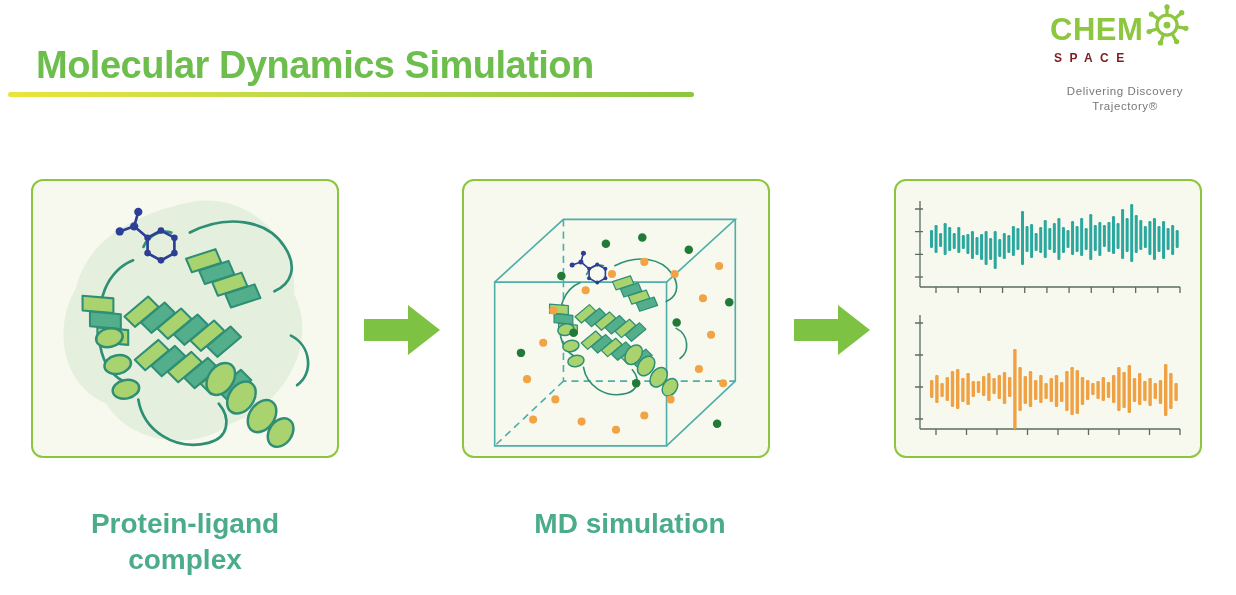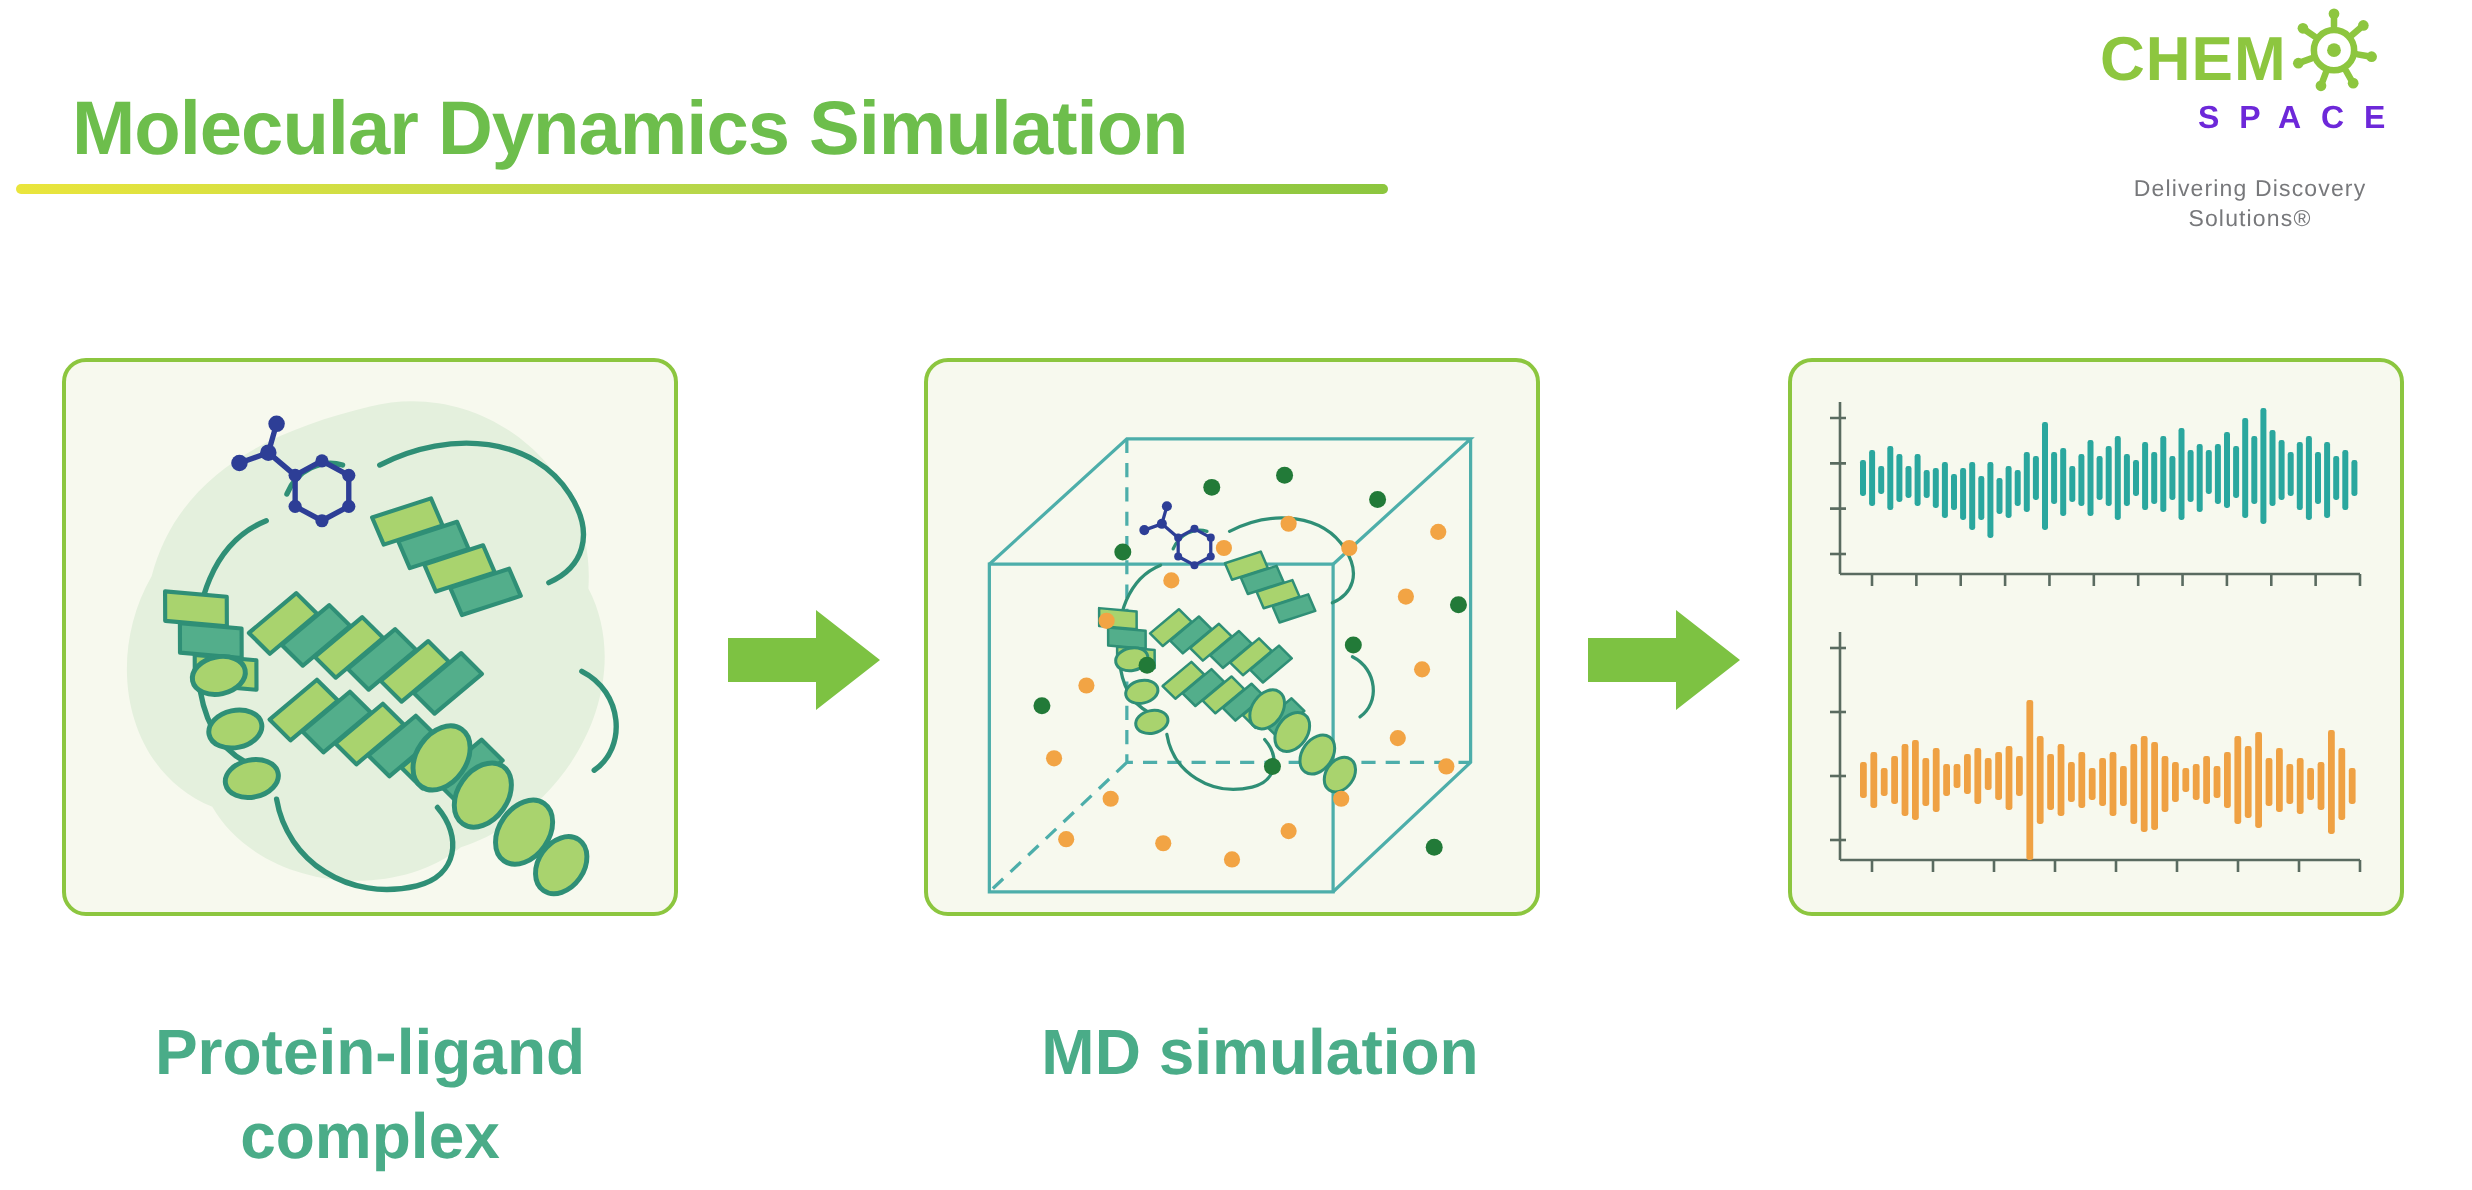--- a/index.html
+++ b/index.html
@@ -10,38 +10,38 @@
   .page-title{position:absolute;left:36px;top:44px;margin:0;font-size:38px;font-weight:bold;
               color:#6DBE4C;letter-spacing:-0.5px;}
   .title-underline{position:absolute;left:8px;top:92px;width:686px;height:5px;border-radius:3px;
               background:linear-gradient(90deg,#EAE53C 0%,#BBD84A 45%,#8CC63F 100%);}
 
   
   .logo{position:absolute;left:1050px;top:8px;width:156px;}
   .logo-row{display:flex;align-items:center;}
   .logo-chem{font-size:31px;font-weight:bold;color:#8DC63F;letter-spacing:0.5px;line-height:1;}
   .logo-mol{margin-left:1px;margin-top:-4px;}
-  .logo-space{font-size:16px;font-weight:bold;color:#6d28d9;letter-spacing:0.62em;
-              padding-left:4px;line-height:1;margin-top:2px;margin-left:45px;}
+  .logo-space{font-size:12px;font-weight:bold;color:#7f1d1d;letter-spacing:0.62em;
+              padding-left:4px;line-height:1;margin-top:2px;}
   .logo-tag{color:#77787B;font-size:11.5px;letter-spacing:0.05em;text-align:center;
             line-height:1.3;margin-top:20px;width:150px;}
 
   
   .panel{position:absolute;top:179px;width:308px;height:279px;background:#F7F9EE;
          border:2.5px solid #8CC63F;border-radius:12px;box-sizing:border-box;overflow:hidden;}
   .p1{left:31px;} .p2{left:462px;} .p3{left:894px;}
   .panel svg.art{width:100%;height:100%;display:block;}
 
   
   .arrow{position:absolute;top:303px;width:78px;height:54px;}
   .a1{left:364px;} .a2{left:794px;}
 
   
   .step-label{position:absolute;top:506px;width:308px;text-align:center;font-weight:bold;
-              font-size:32px;color:#4AAC88;white-space:pre-line;line-height:1.3;}
+              font-size:28px;color:#4AAC88;white-space:pre-line;line-height:1.3;}
   .l1{left:31px;} .l2{left:476px;} .l3{left:894px;}
 
   
   .charts{position:absolute;left:0;top:0;width:100%;height:100%;display:flex;
           flex-direction:column;gap:10px;padding:16px 16px 0 16px;box-sizing:border-box;}
   .chart{width:272px;}
 </style>
 </head>
 <body>
 
@@ -134,21 +134,21 @@
             <circle cx="34" cy="39.2" r="2.8"></circle>
           <circle cx="17.2" cy="40.6" r="2.8"></circle>
             <circle cx="5.4" cy="28.8" r="2.8"></circle>
           <circle cx="7.8" cy="10.6" r="2.8"></circle>
         </g>
       </svg>
     </div>
     <div class="logo-space">SPACE</div>
     <div class="logo-tag">
       <div>Delivering Discovery</div>
-      <div>Solutions®</div>
+      <div>Trajectory®</div>
     </div>
   </div>
 
   <div class="panel p1">
     <svg class="art" viewBox="0 0 300 272">
       <path d="M150,22 C205,8 262,52 258,112 C282,158 250,222 195,240 C160,268 95,260 72,220 C30,203 18,148 42,106 C55,56 100,34 150,22 Z" fill="#E4F0DD"></path>
       <use href="#protein-art" transform="translate(12,2) scale(1.02)"></use>
     </svg>
   </div>
 

